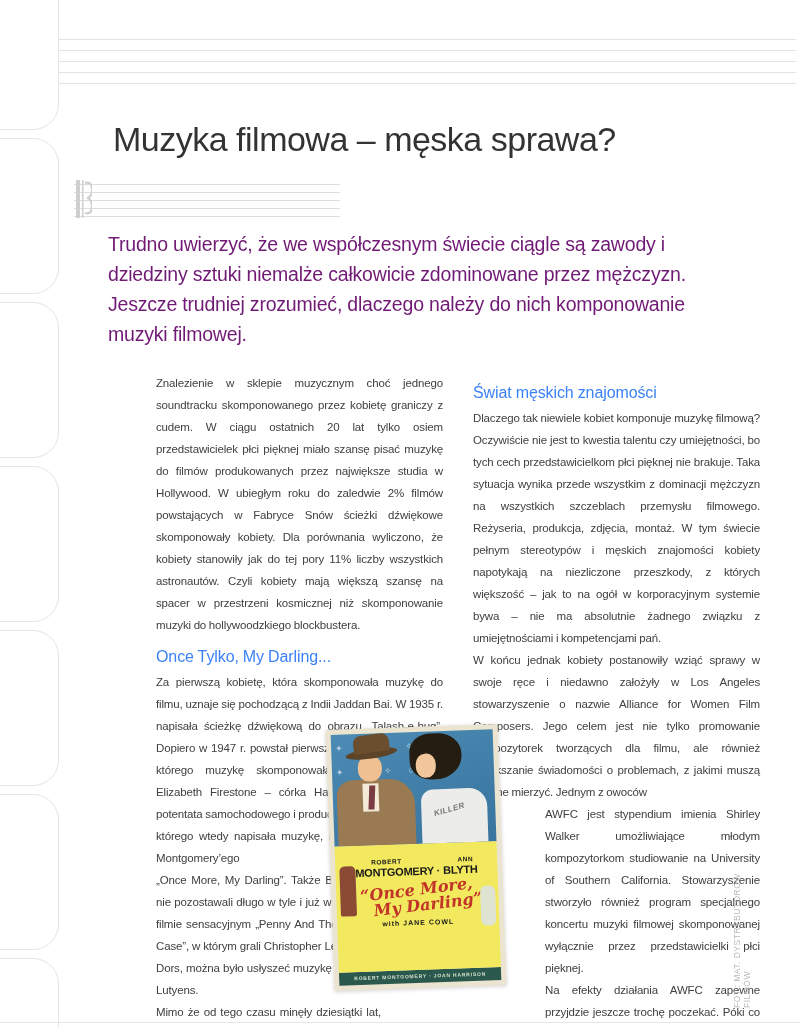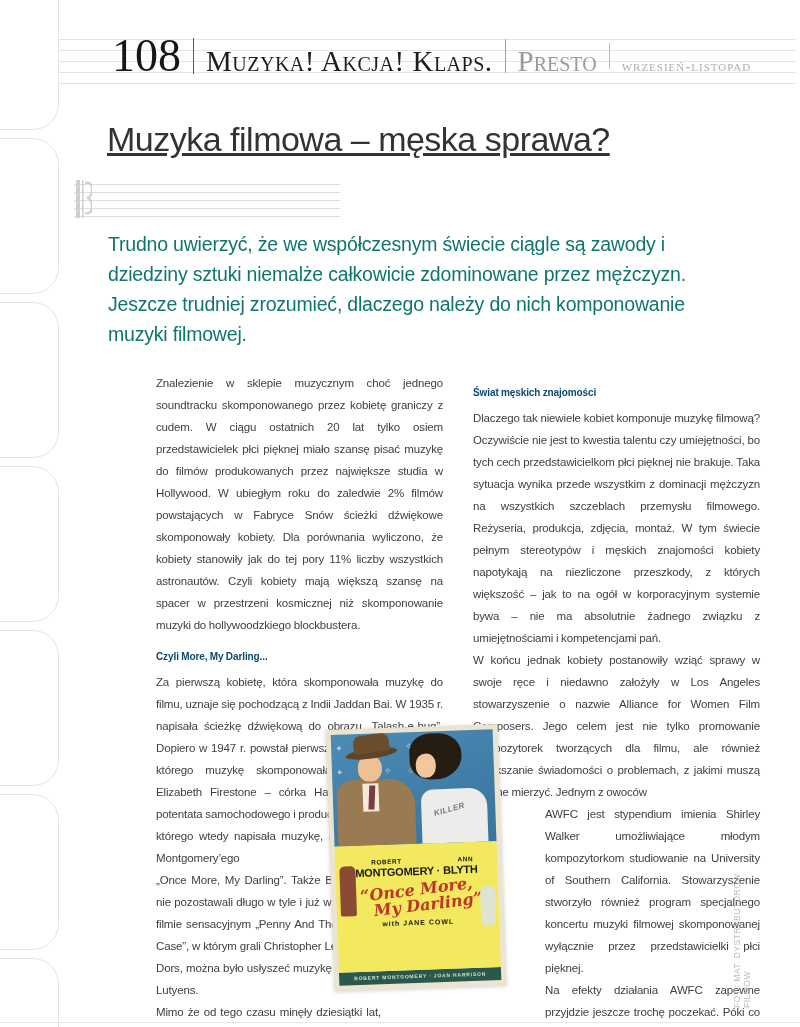--- a/index.html
+++ b/index.html
@@ -21,38 +21,38 @@
   .hd2{height:34px;margin:0 12px;background:#9a9a9a;}
   .hd3{height:26px;margin:0 12px;background:#bdbdbd;}
   .section-lbl{font-family:"Liberation Serif",serif;font-variant:small-caps;font-size:29px;
         line-height:1;color:#1d1d1d;letter-spacing:.5px;}
   .mag-lbl{font-family:"Liberation Serif",serif;font-variant:small-caps;font-size:29px;
         line-height:1;color:#9b9b9b;}
   .issue-lbl{font-family:"Liberation Serif",serif;font-variant:small-caps;font-size:15px;
         line-height:1;color:#aeaeae;letter-spacing:1px;}
 
   
-  .title{position:absolute;left:107px;top:120px;font-size:34px;font-weight:400;
-        color:#333;letter-spacing:-.5px;z-index:2;text-decoration:underline;}
+  .title{position:absolute;left:113px;top:120px;font-size:34px;font-weight:400;
+        color:#333;letter-spacing:-.5px;z-index:2;}
   .astaff-line{position:absolute;left:74px;width:266px;height:1px;background:#dedede;}
   .clef{position:absolute;left:76px;top:180px;z-index:2;}
   .author{position:absolute;left:114px;top:186px;font-size:20px;font-weight:700;
         color:#1b1b1b;letter-spacing:.5px;z-index:2;}
 
   
   .lede{position:absolute;left:108px;top:229px;width:622px;font-size:19.5px;
-        line-height:30px;color:#0f766e;letter-spacing:-.2px;z-index:2;}
+        line-height:30px;color:#701a75;letter-spacing:-.2px;z-index:2;}
 
   
   .col{position:absolute;top:372px;font-size:11.5px;line-height:22px;
        letter-spacing:-.15px;word-spacing:-.3px;color:#404040;z-index:2;margin-left:48px;}
   .col p{margin:0;text-align:justify;}
   .col-left{left:108px;width:287px;}
   .col-right{left:425px;width:287px;}
-  .subhead{font-size:10px;font-weight:700;color:#0c4a6e;margin:10px 0 3px;letter-spacing:-.1px;}
+  .subhead{font-size:16px;font-weight:400;color:#3b82f6;margin:10px 0 3px;letter-spacing:-.1px;}
   .narrow-left{width:225px;}
   .narrow-right{width:215px;margin-left:72px;}
   .lastp{position:relative;}
   .endmark{position:absolute;right:0;bottom:2px;font-family:"DejaVu Sans Mono",monospace;
         font-weight:700;font-size:10px;color:#555;}
 
   
   .poster{position:absolute;left:330px;top:727px;width:162px;z-index:3;
         background:#ebe4d1;padding:5px;transform:rotate(-2deg);
         box-shadow:0 1px 4px rgba(0,0,0,.18);}
@@ -105,29 +105,20 @@
   <div class="tab" style="top:958px"></div>
 
   <div>
     <div class="hstaff-line" style="top:39px"></div>
     <div class="hstaff-line" style="top:50px"></div>
     <div class="hstaff-line" style="top:61px"></div>
     <div class="hstaff-line" style="top:72px"></div>
     <div class="hstaff-line" style="top:83px"></div>
   </div>
 
-  <div class="header">
-    <span class="pageno">108</span>
-    <span class="hdiv hd1"></span>
-    <span class="section-lbl">Muzyka! Akcja! Klaps.</span>
-    <span class="hdiv hd2"></span>
-    <span class="mag-lbl">Presto</span>
-    <span class="hdiv hd3"></span>
-    <span class="issue-lbl">wrzesień-listopad</span>
-  </div>
 
   <div class="title">Muzyka filmowa – męska sprawa?</div>
 
   <div>
     <div class="astaff-line" style="top:184px"></div>
     <div class="astaff-line" style="top:192px"></div>
     <div class="astaff-line" style="top:200px"></div>
     <div class="astaff-line" style="top:208px"></div>
     <div class="astaff-line" style="top:216px"></div>
   </div>
@@ -136,21 +127,21 @@
       <rect x="0" y="0" width="4" height="38" fill="#cfcfcf"></rect>
       <rect x="6" y="0" width="1.5" height="38" fill="#cfcfcf"></rect>
       <path d="M9 3 q7 -2 7 7 q0 7 -5 8 q5 1 5 8 q0 9 -7 7" fill="none" stroke="#cfcfcf" stroke-width="2.2"></path>
     </svg>
   </span>
 
   <div class="lede">Trudno uwierzyć, że we współczesnym świecie ciągle są zawody i dziedziny sztuki niemalże całkowicie zdominowane przez mężczyzn. Jeszcze trudniej zrozumieć, dlaczego należy do nich komponowanie muzyki filmowej.</div>
 
   <div class="col col-left">
     <p>Znalezienie w sklepie muzycznym choć jednego soundtracku skomponowanego przez kobietę graniczy z cudem. W ciągu ostatnich 20 lat tylko osiem przedstawicielek płci pięknej miało szansę pisać muzykę do filmów produkowanych przez największe studia w Hollywood. W ubiegłym roku do zaledwie 2% filmów powstających w Fabryce Snów ścieżki dźwiękowe skomponowały kobiety. Dla porównania wyliczono, że kobiety stanowiły jak do tej pory 11% liczby wszystkich astronautów. Czyli kobiety mają większą szansę na spacer w przestrzeni kosmicznej niż skomponowanie muzyki do hollywoodzkiego blockbustera.</p>
-    <div class="subhead">Czyli More, My Darling...</div>
+    <div class="subhead">Once Tylko, My Darling...</div>
     <p>Za pierwszą kobietę, która skomponowała muzykę do filmu, uznaje się pochodzącą z Indii Jaddan Bai. W 1935 r. napisała ścieżkę dźwiękową do obrazu „Talash-e-huq”. Dopiero w 1947 r. powstał pierwszy hollywoodzki film, do którego muzykę skomponowała kobieta. Była nią Elizabeth Firestone – córka Harvey’a S. Firestone’a, potentata samochodowego i producenta opon. Filmem, do którego wtedy napisała muzykę, była komedia Roberta Montgomery’ego</p>
     <div class="narrow-left">
       <p>„Once More, My Darling”. Także Brytyjczycy nie pozostawali długo w tyle i już w 1948 r. w filmie sensacyjnym „Penny And The Pownall Case”, w którym grali Christopher Lee i Diana Dors, można było usłyszeć muzykę Elizabeth Lutyens.</p>
       <p>Mimo że od tego czasu minęły dziesiątki lat, kobiety komponujące muzykę filmową nadal należą do rzadkości. Tylko nieliczne były w stanie zaistnieć w tym zdominowanym przez mężczyzn świecie. Shirley Walker, Jocelyn Pook, Debbie Wiseman, Lisa Gerrard, Deborah Lurie, Wendy Carlos, Laura Karpman czy Miriam Cutler to nazwiska tych najpopularniejszych. Nie można oczywiście zapominać też o An-</p>
     </div>
   </div>
 
   <div class="col col-right">
     <div class="subhead">Świat męskich znajomości</div>
     <p>Dlaczego tak niewiele kobiet komponuje muzykę filmową? Oczywiście nie jest to kwestia talentu czy umiejętności, bo tych cech przedstawicielkom płci pięknej nie brakuje. Taka sytuacja wynika przede wszystkim z dominacji mężczyzn na wszystkich szczeblach przemysłu filmowego. Reżyseria, produkcja, zdjęcia, montaż. W tym świecie pełnym stereotypów i męskich znajomości kobiety napotykają na niezliczone przeszkody, z których większość – jak to na ogół w korporacyjnym systemie bywa – nie ma absolutnie żadnego związku z umiejętnościami i kompetencjami pań.</p>

